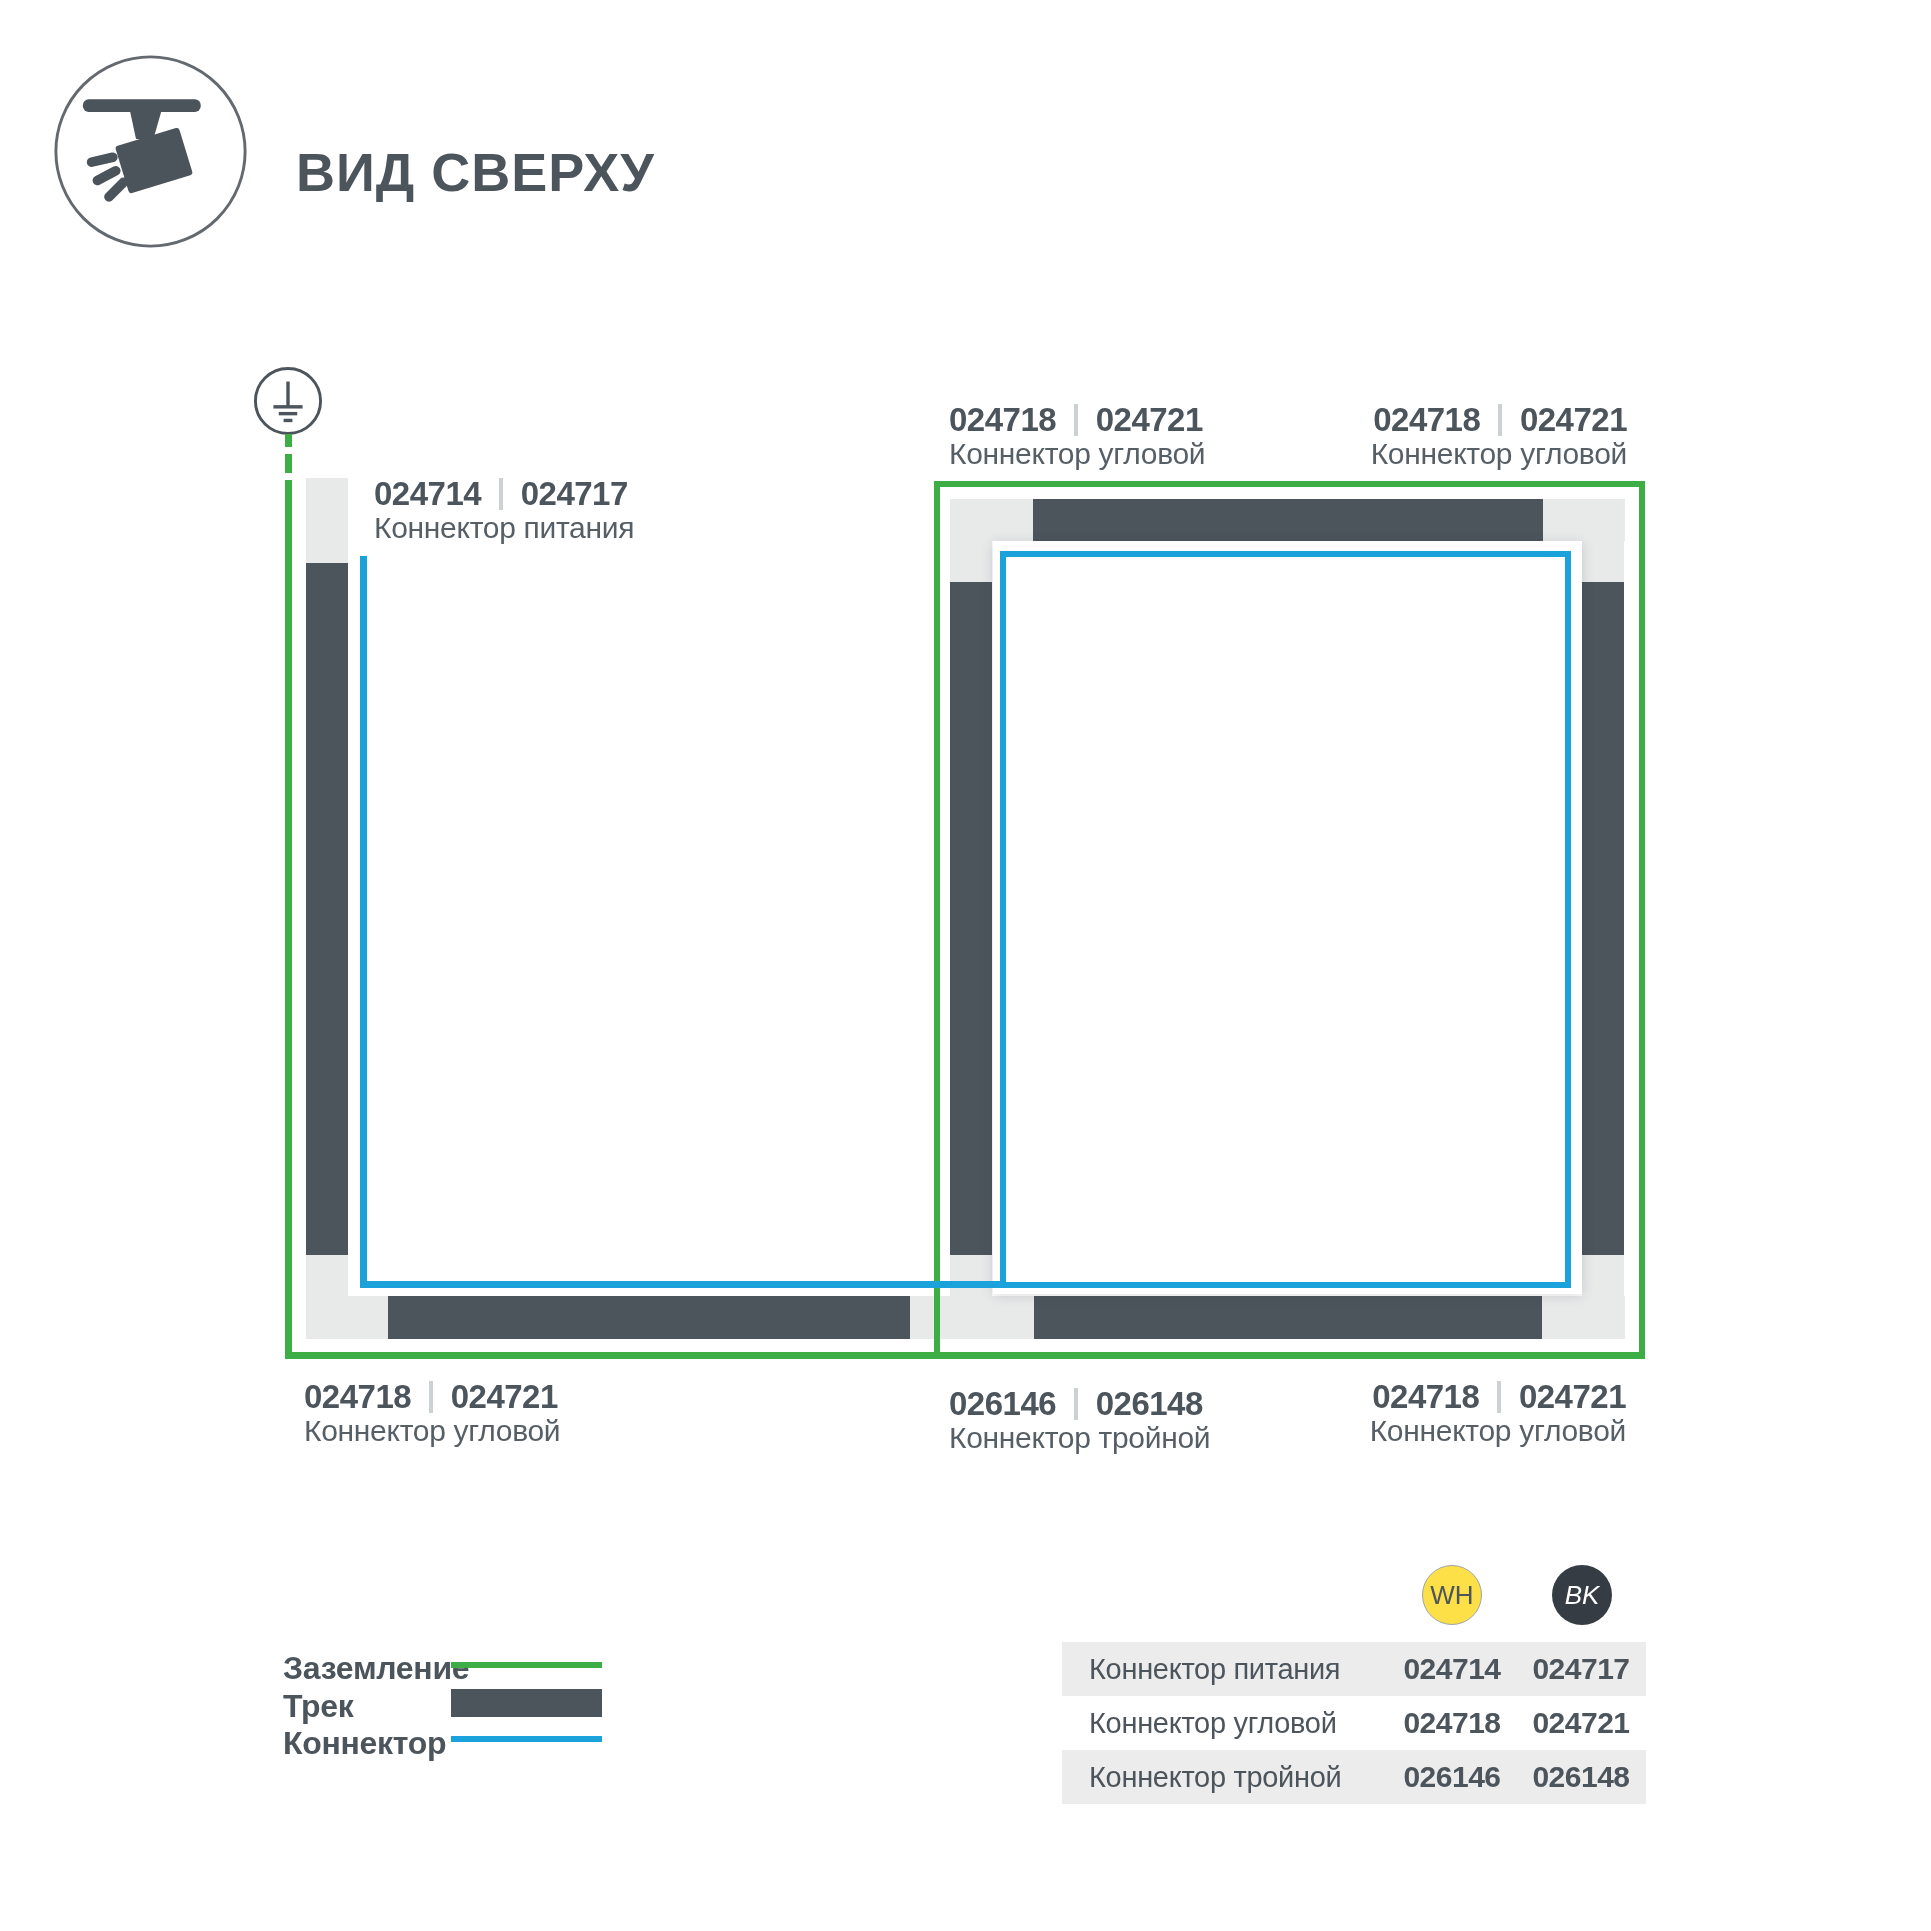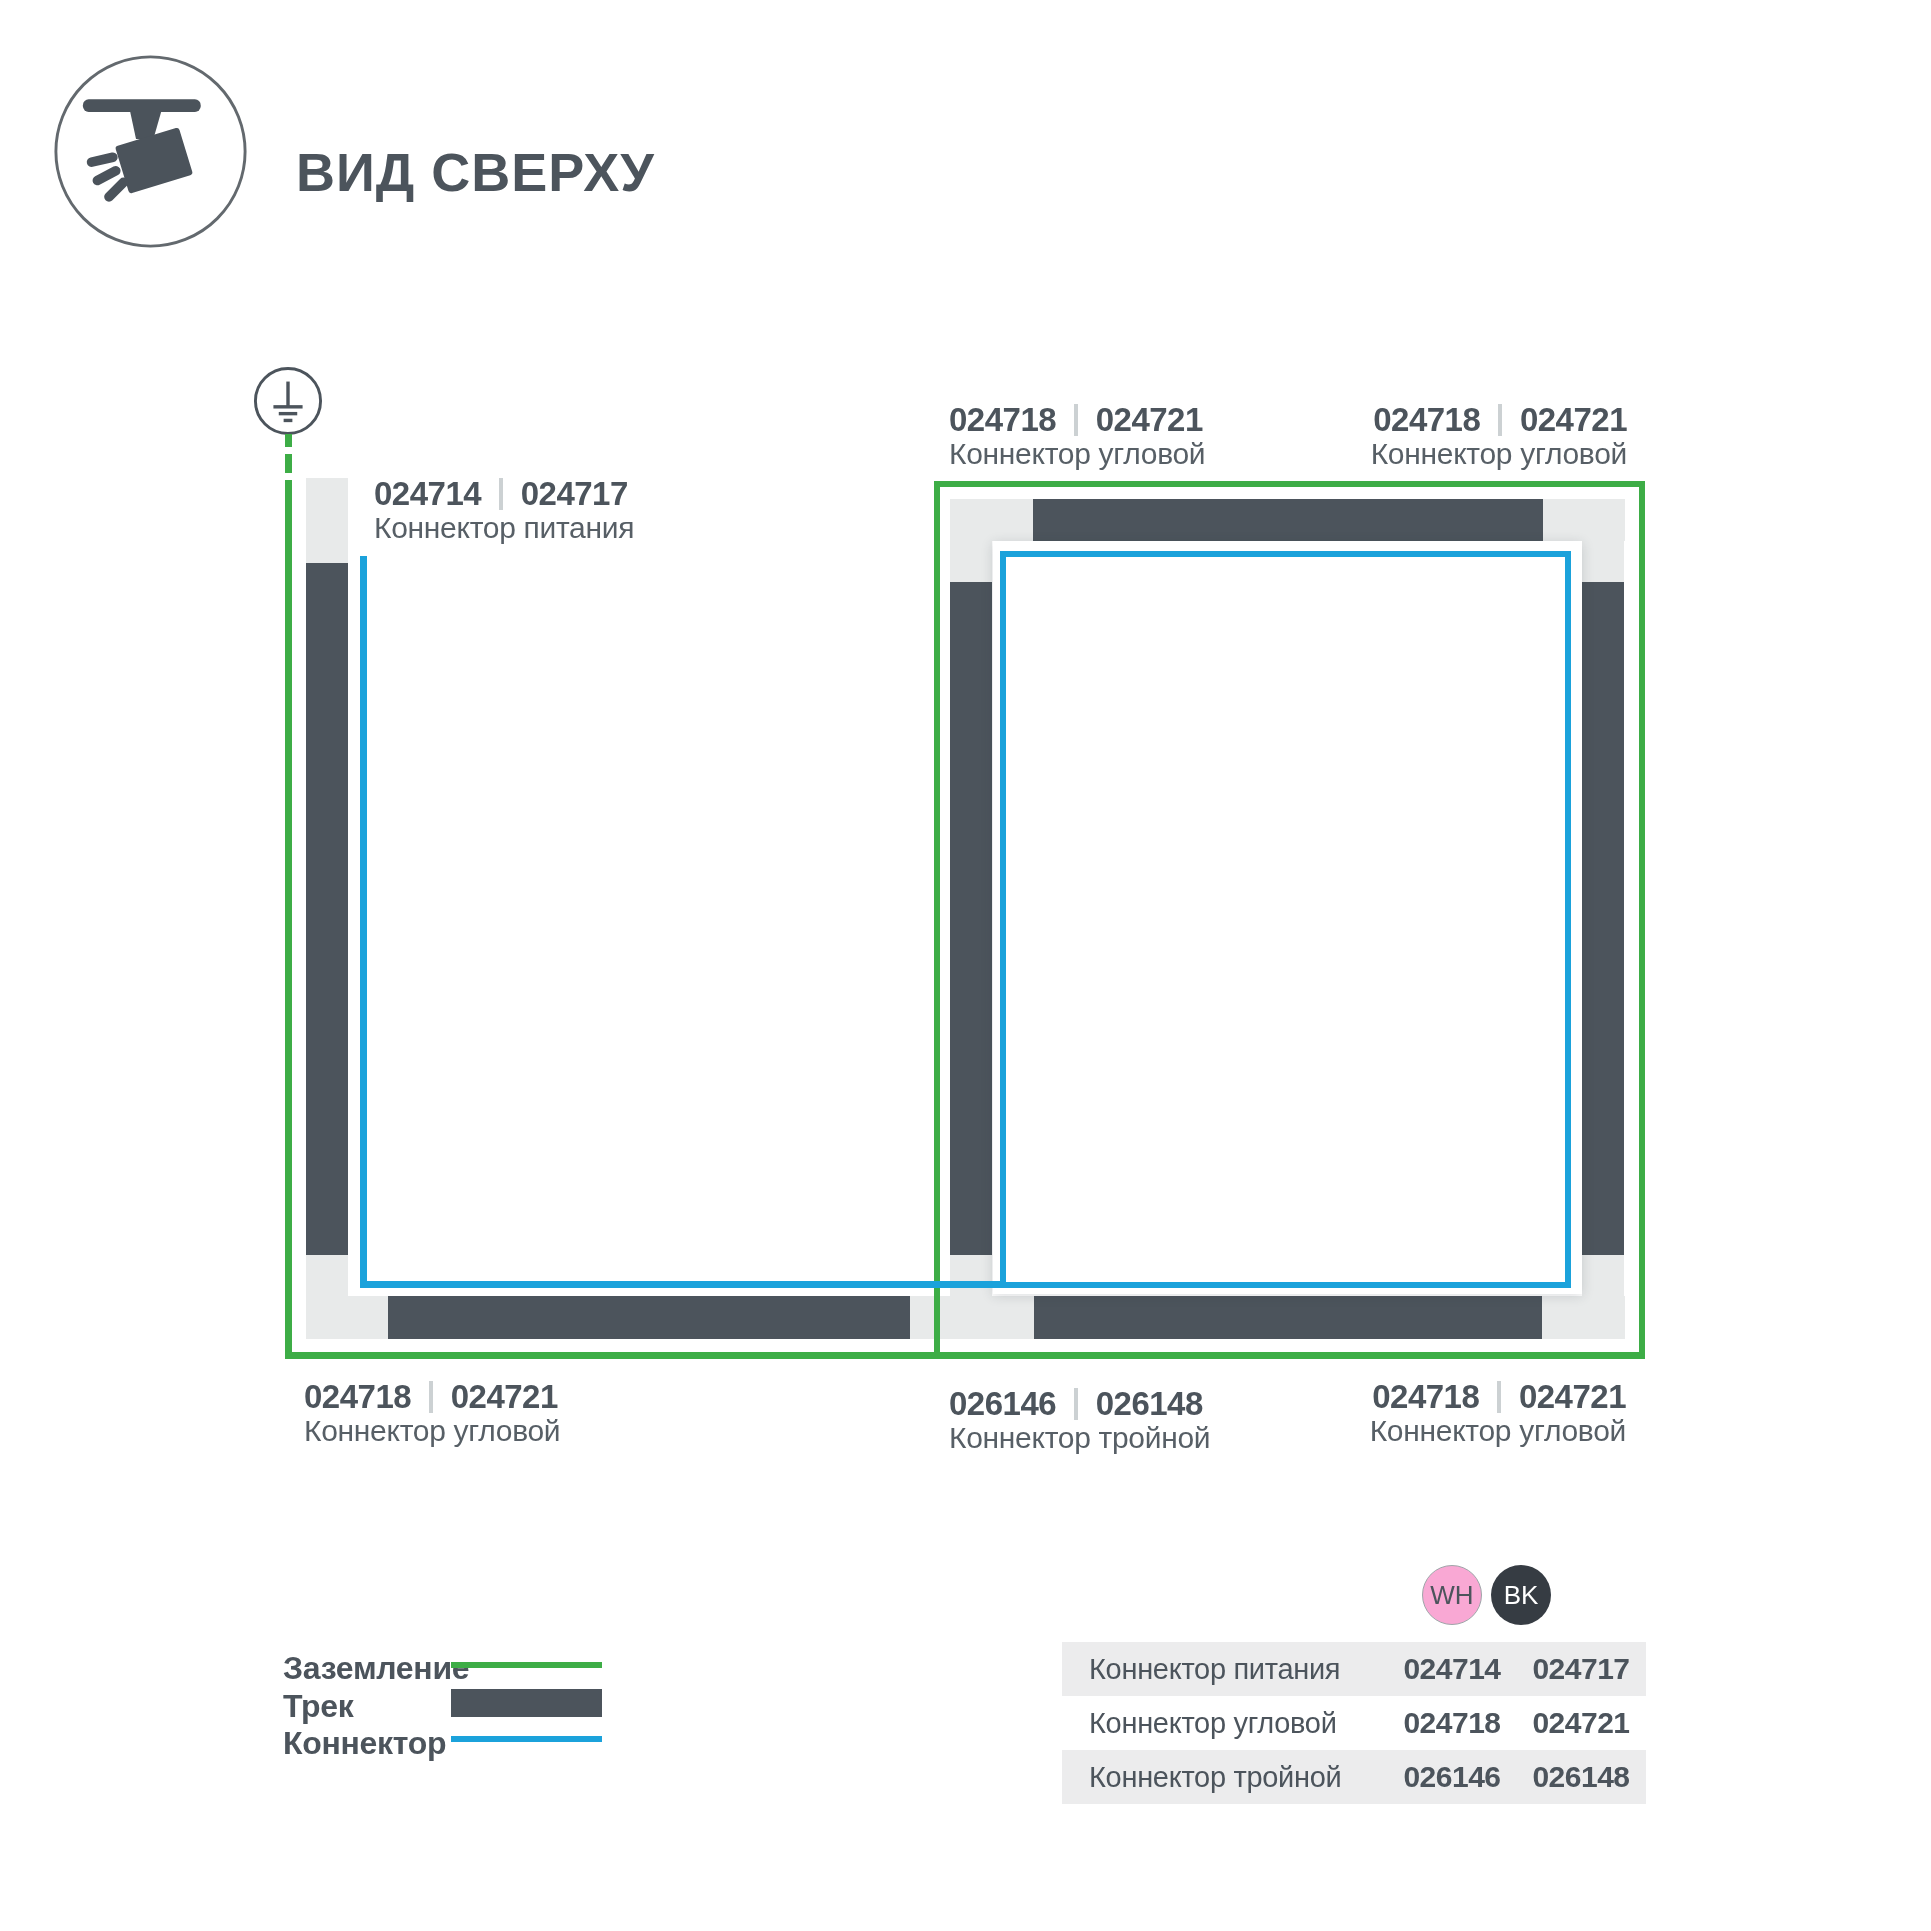--- a/index.html
+++ b/index.html
@@ -39,21 +39,21 @@
   .legend-label{font-size:32px;font-weight:600;color:var(--text_dark);letter-spacing:-0.3px;}
 
   
   .tbl-row{left:1062px;width:584px;height:54px;line-height:54px;font-size:29px;}
   .tbl-row .rname{position:absolute;left:27px;color:var(--text_dark);letter-spacing:-0.3px;}
   .tbl-row .cwh,.tbl-row .cbk{position:absolute;width:154px;text-align:center;font-weight:700;font-size:30px;letter-spacing:-0.5px;}
   .tbl-row .cwh{left:313px;}
   .tbl-row .cbk{left:442px;}
   .badge{width:60px;height:60px;border-radius:50%;display:flex;align-items:center;justify-content:center;
          font-size:26px;letter-spacing:0;box-sizing:border-box;}
-  .badge.wh{border:1.9px solid var(--circle_border);background:#f9a8d4;color:var(--text_dark);}
+  .badge.wh{border:1.9px solid var(--circle_border);background:#fde047;color:var(--text_dark);}
   .badge.bk{background:var(--bk_fill);color:#fff;}
 </style>
 </head>
 <body>
 
 <div class="canvas">
 
   <svg class="abs hdr-icon" viewBox="0 0 202 202">
     <circle cx="101" cy="101" r="98" fill="#ffffff" stroke="#63696E" stroke-width="3"></circle>
     <g fill="#4B535B">
@@ -169,21 +169,21 @@
 
   <div class="abs legend-label" style="left:283px;top:1688px;">Трек</div>
   <div class="abs dark" style="left:451px;top:1689px;width:151px;height:28px;"></div>
 
   <div class="abs legend-label" style="left:283px;top:1725px;">Коннектор</div>
   <div class="abs bline" style="left:451px;top:1736px;width:151px;height:5.8px;"></div>
 
   <div class="abs badge wh" style="left:1422px;top:1565px;">
     <span>WH</span>
   </div>
-  <div class="abs badge bk" style="left:1491px;top:1565px;">
+  <div class="abs badge bk" style="left:1552px;top:1565px;font-style:italic;">
     <span>BK</span>
   </div>
 
   <div class="abs tbl-row" style="top:1642px;background:var(--stripe);">
     <span class="rname">Коннектор питания</span>
     <span class="cwh">024714</span>
     <span class="cbk">024717</span>
   </div>
   <div class="abs tbl-row" style="top:1696px;background:#fff;">
     <span class="rname">Коннектор угловой</span>

